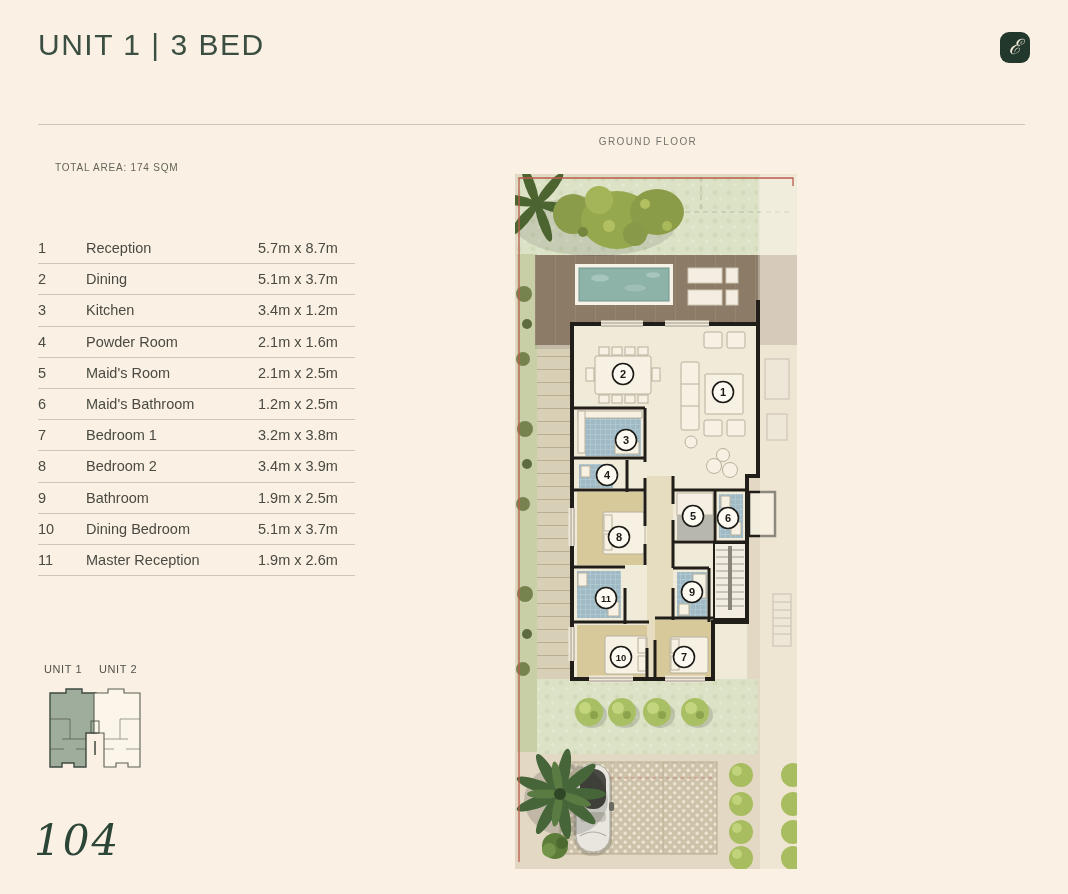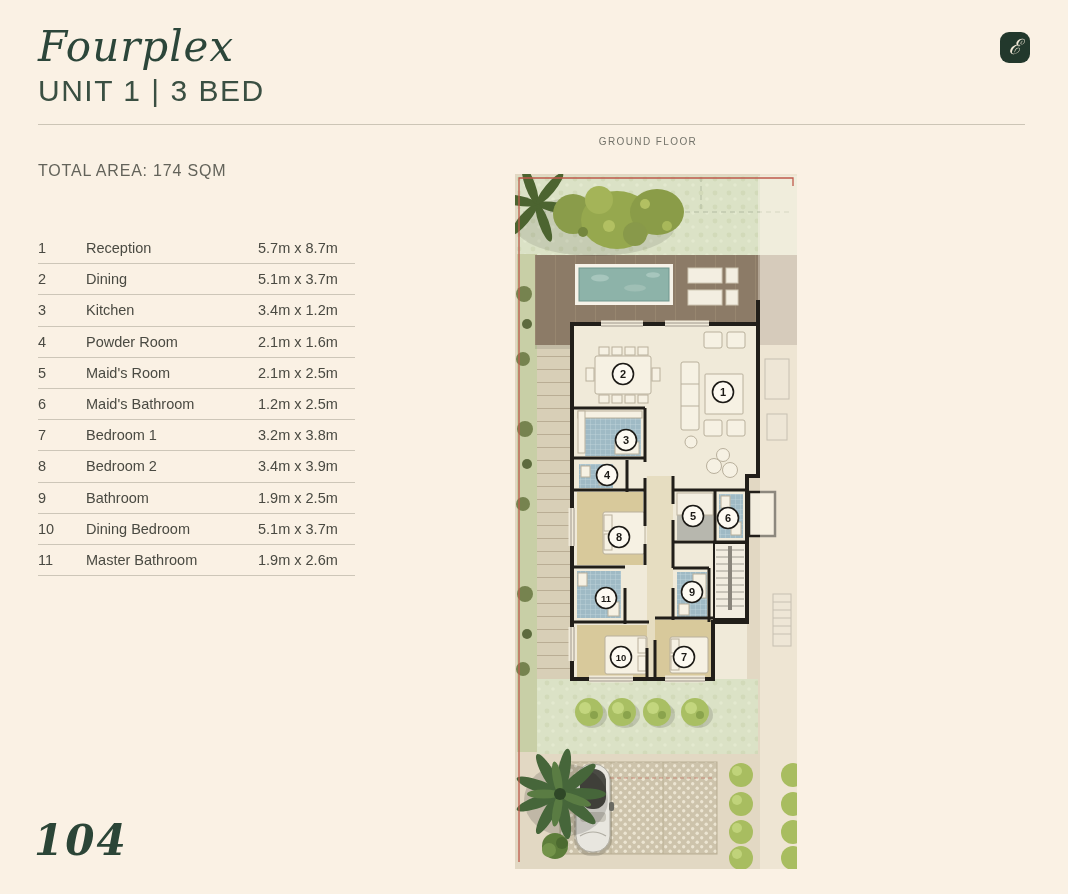--- a/index.html
+++ b/index.html
@@ -26,22 +26,22 @@
   .logo{
     position:absolute; left:1000px; top:32px; width:30px; height:31px;
     background:#22382c; border-radius:9px;
     display:flex; align-items:center; justify-content:center;
   }
   .logo span{
     font-family:"DejaVu Serif", serif; font-style:italic;
     font-size:21px; color:#f3e9d8; line-height:1;
   }
   .total-area{
-    position:absolute; left:38px; top:162px;
-    font-size:16px; color:#63635a; letter-spacing:0.8px;
+    position:absolute; left:55px; top:162px;
+    font-size:10px; color:#63635a; letter-spacing:0.8px;
   }
   
   .table{position:absolute; left:38px; top:233px; width:317px;}
   .trow{
     display:flex; align-items:center; height:30.2px;
     border-bottom:1px solid #cdc6b8; font-size:14.5px; color:#4a4a42;
   }
   .t-num{width:48px; flex:none;}
   .t-name{width:172px; flex:none;}
   .t-dims{flex:1;}
@@ -57,31 +57,30 @@
   .mk-t.two{font-size:9.5px;}
   
   .locator{position:absolute; left:40px; top:663px; width:110px; height:125px;}
   .loc-labels{position:relative; height:14px; font-size:11px; color:#51514a; letter-spacing:0.6px;}
   .loc-u1{position:absolute; left:4px; top:0;}
   .loc-u2{position:absolute; left:59px; top:0;}
   .loc-map{position:absolute; left:0; top:16px;}
   
   .page-num{
     position:absolute; left:34px; top:816px;
-    font-family:"DejaVu Serif", serif; font-style:italic; font-weight:700;
+    font-family:"DejaVu Serif", serif; font-style:italic; font-weight:400;
     font-size:42px; color:#2b4537; letter-spacing:2px;
   }
 </style>
 </head>
 <body>
 
 <div class="page">
 
   <div class="header">
-    <div class="title">Fourplex</div>
     <div class="subtitle">UNIT 1 | 3 BED</div>
   </div>
   <div class="logo">
     <span>ℰ</span>
   </div>
   <div class="rule"></div>
 
   <div class="total-area">TOTAL AREA: 174 SQM</div>
 
   <div class="table">
@@ -130,21 +129,21 @@
         <span class="t-name">Bathroom</span>
         <span class="t-dims">1.9m x 2.5m</span>
       </div>
       <div class="trow">
         <span class="t-num">10</span>
         <span class="t-name">Dining Bedroom</span>
         <span class="t-dims">5.1m x 3.7m</span>
       </div>
       <div class="trow">
         <span class="t-num">11</span>
-        <span class="t-name">Master Bathroom</span>
+        <span class="t-name">Master Reception</span>
         <span class="t-dims">1.9m x 2.6m</span>
       </div>
     </div>
 
   <div class="floor-label">GROUND FLOOR</div>
 
   <svg class="plan" viewBox="0 0 282 695" width="282" height="695" xmlns="http://www.w3.org/2000/svg">
     <defs>
       <pattern id="grass" width="14" height="14" patternUnits="userSpaceOnUse">
         <rect width="14" height="14" fill="#dbe2c6"></rect>
@@ -490,16 +489,36 @@
           <circle cx="106" cy="483" r="10.5" class="mk-c"></circle>
           <text x="106" y="486.8" class="mk-t two">10</text>
         </g>
         <g>
           <circle cx="91" cy="424" r="10.5" class="mk-c"></circle>
           <text x="91" y="427.8" class="mk-t two">11</text>
         </g>
       </g>
   </svg>
 
+  <div class="locator">
+    <div class="loc-labels">
+      <span class="loc-u1">UNIT 1</span>
+      <span class="loc-u2">UNIT 2</span>
+    </div>
+    <svg class="loc-map" width="110" height="100" viewBox="0 0 110 100" xmlns="http://www.w3.org/2000/svg">
+      <path d="M10,14 H26 V10 H42 V14 H56 V54 H46 V88 H34 V84 H22 V88 H10 Z" fill="#9fad9c" stroke="#3f4a42" stroke-width="1.4"></path>
+      <g transform="translate(110,0) scale(-1,1)">
+        <path d="M10,14 H26 V10 H42 V14 H56 V54 H46 V88 H34 V84 H22 V88 H10 Z" fill="#fbf5ea" stroke="#5a5e52" stroke-width="1.1"></path>
+      </g>
+      <g stroke="#4a5248" stroke-width="0.8" fill="none" opacity="0.85">
+        <path d="M10,40 H30 M30,40 V60 M22,60 H46 M10,70 H24 M36,70 H46"></path>
+      </g>
+      <g stroke="#6a6e60" stroke-width="0.8" fill="none" opacity="0.8">
+        <path d="M100,40 H80 M80,40 V60 M88,60 H64 M100,70 H86 M74,70 H64"></path>
+      </g>
+      <rect x="51" y="42" width="8" height="12" fill="none" stroke="#4a5248" stroke-width="0.9"></rect>
+      <line x1="55" y1="62" x2="55" y2="76" stroke="#4a5248" stroke-width="1.6"></line>
+    </svg>
+  </div>
 
   <div class="page-num">104</div>
 
 </div>
 
 </body></html>

